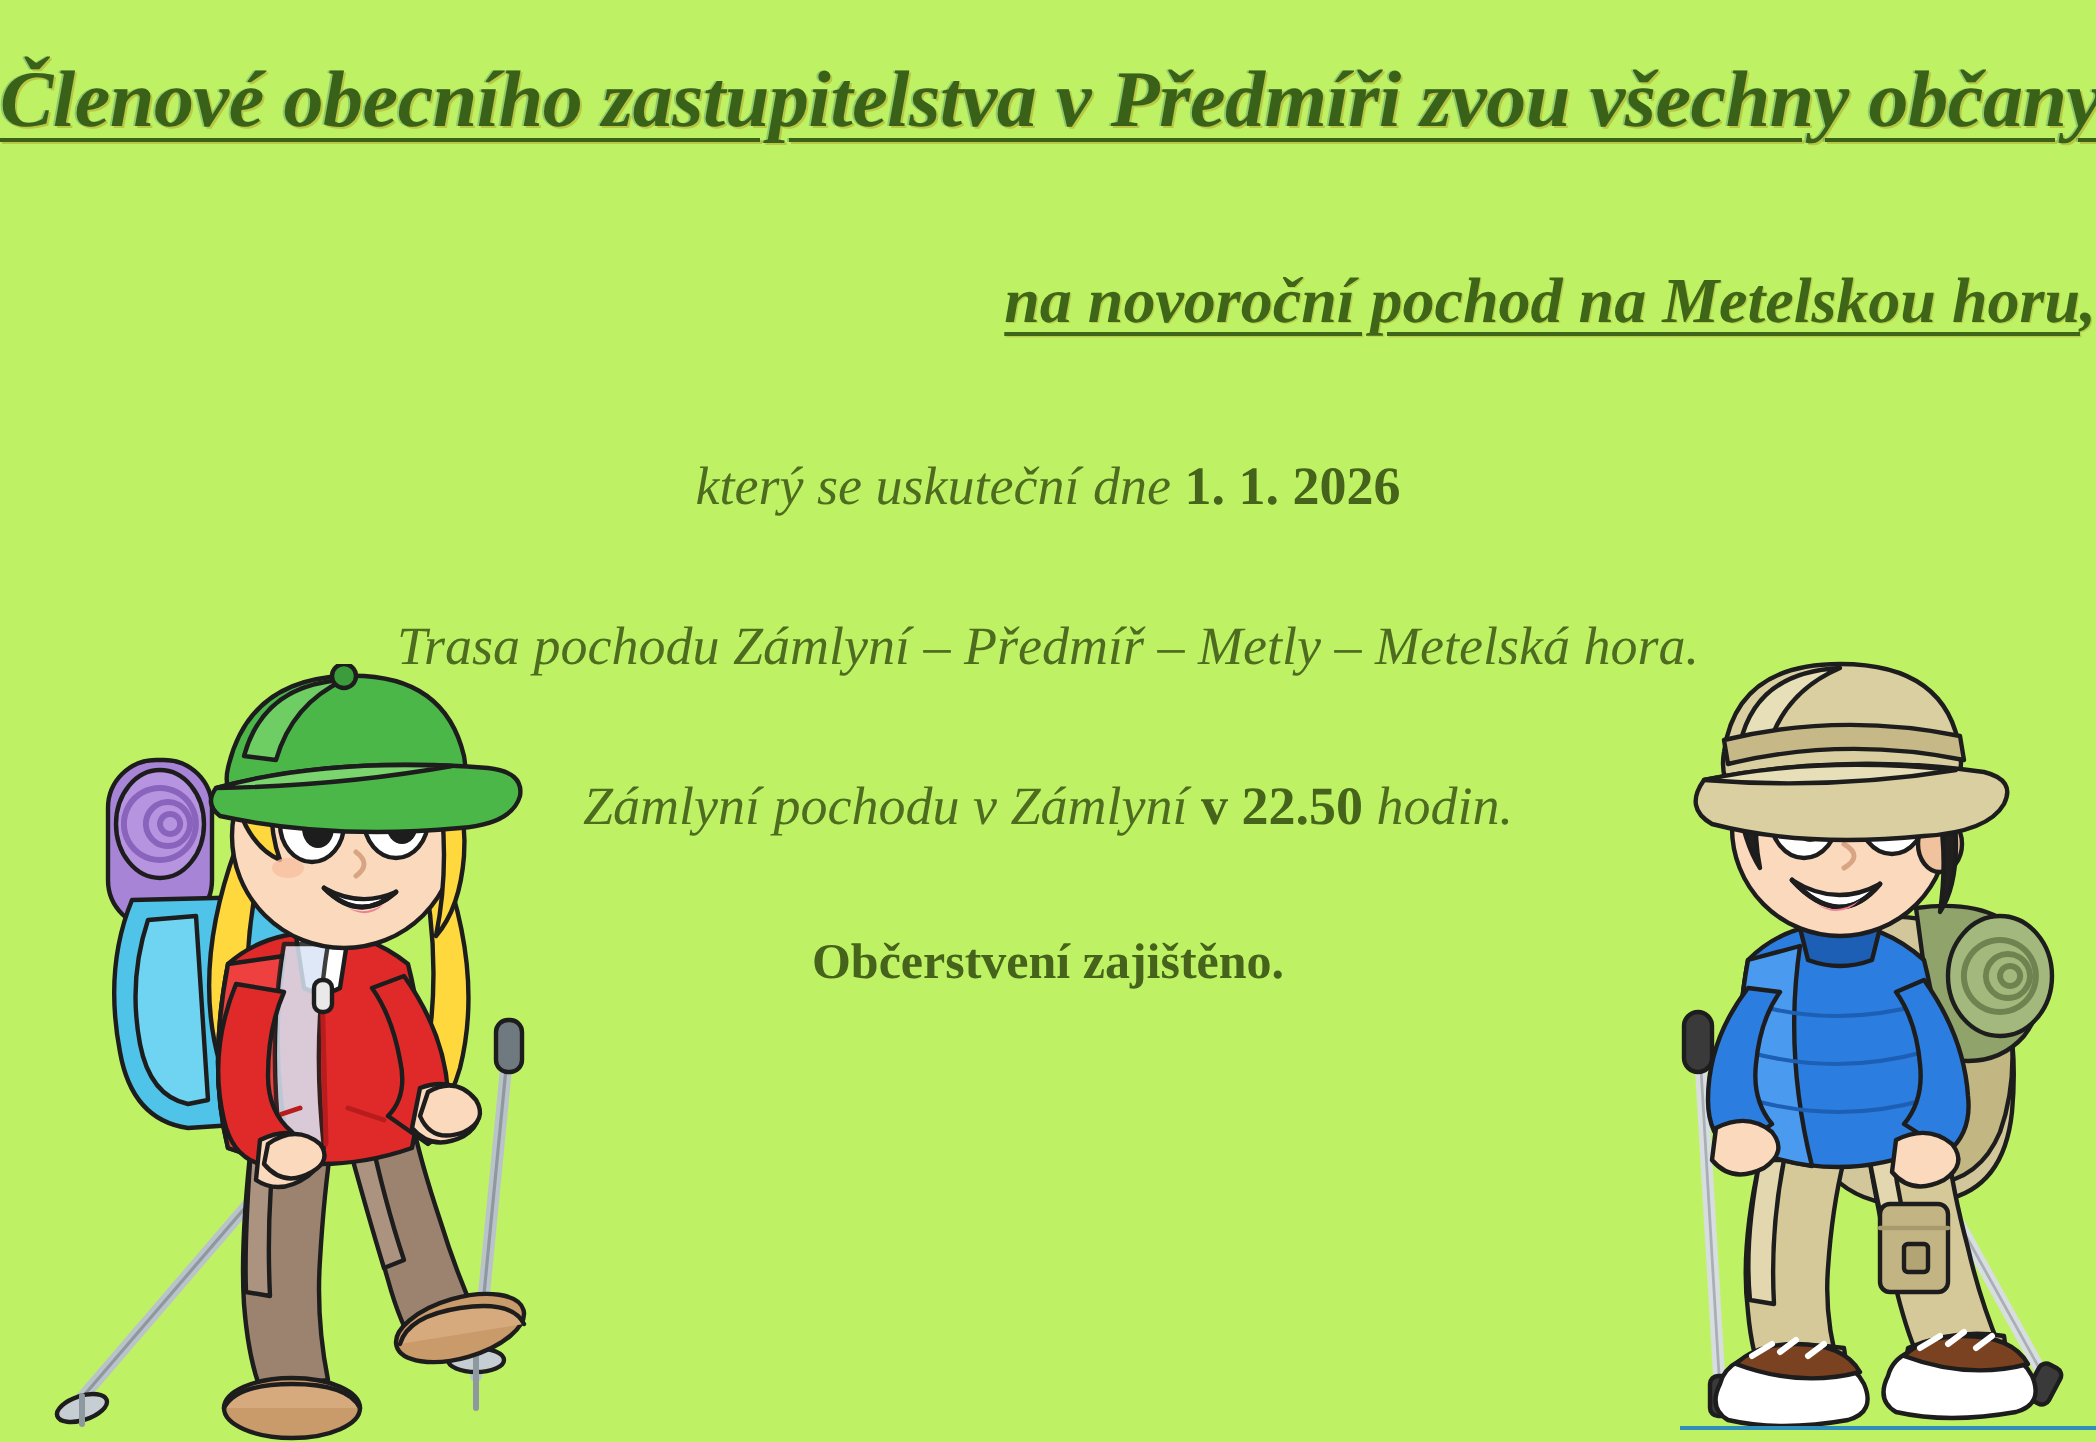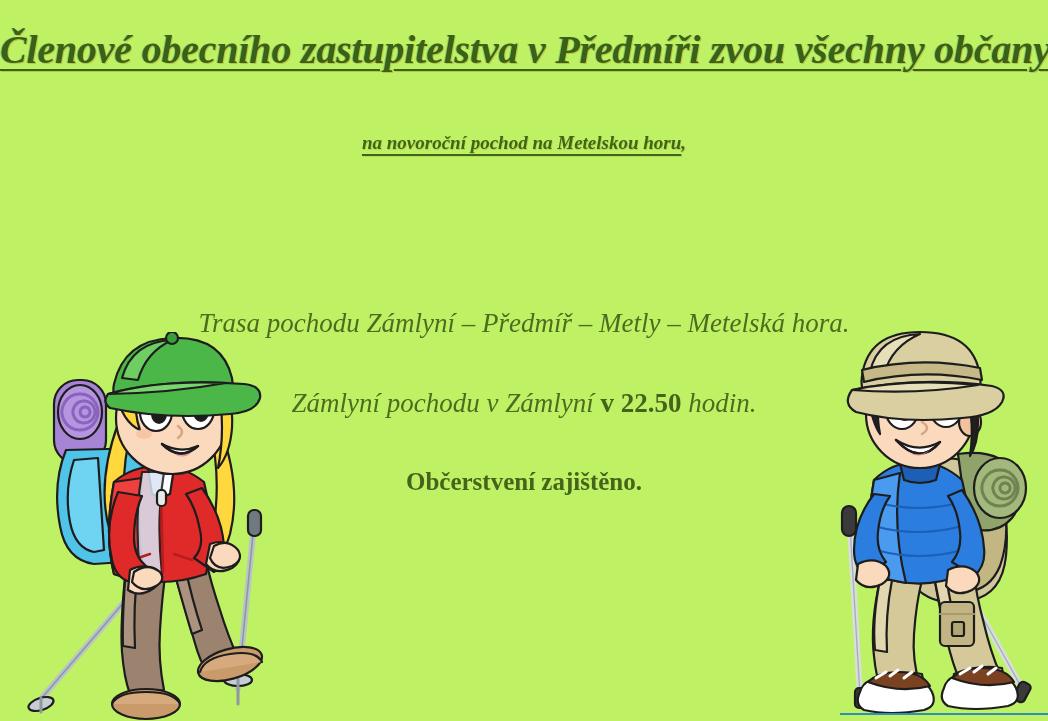--- a/index.html
+++ b/index.html
@@ -41,25 +41,26 @@
     left: 0;
     width: 1048px;
     text-align: center;
     color: #4c6b1f;
     white-space: nowrap;
     font-size: 27px;
   }
 
   .line-subtitle {
     top: 132px;
-    font-size: 19px;
+    font-size: 32px;
     font-weight: 700;
     font-style: italic;
     color: #3f6519;
     text-shadow: 0.7px 0.7px 0 rgba(180,165,40,0.45);
+    text-align: right;
   }
   .line-subtitle .u {
     text-decoration: underline;
     text-decoration-thickness: 2px;
     text-underline-offset: 5px;
   }
 
   .line-date {
     top: 228px;
     font-style: italic;
@@ -120,20 +121,23 @@
 <body>
 
 <div id="poster">
 
   <div class="headline">Členové obecního zastupitelstva v Předmíři zvou všechny občany</div>
 
   <div class="line line-subtitle">
     <span class="u">na novoroční pochod na Metelskou horu</span><span>,</span>
   </div>
 
+  <div class="line line-date">
+    <span>který se uskuteční dne </span><span class="b">1. 1. 2026</span>
+  </div>
 
   <div class="line line-route">Trasa pochodu Zámlyní – Předmíř – Metly – Metelská hora.</div>
 
   <div class="line line-start">
     <span>Zámlyní pochodu v Zámlyní </span><span class="b">v 22.50</span><span> hodin.</span>
   </div>
 
   <div class="line line-refresh">Občerstvení zajištěno.</div>
 
   <div class="figure fig-girl">

